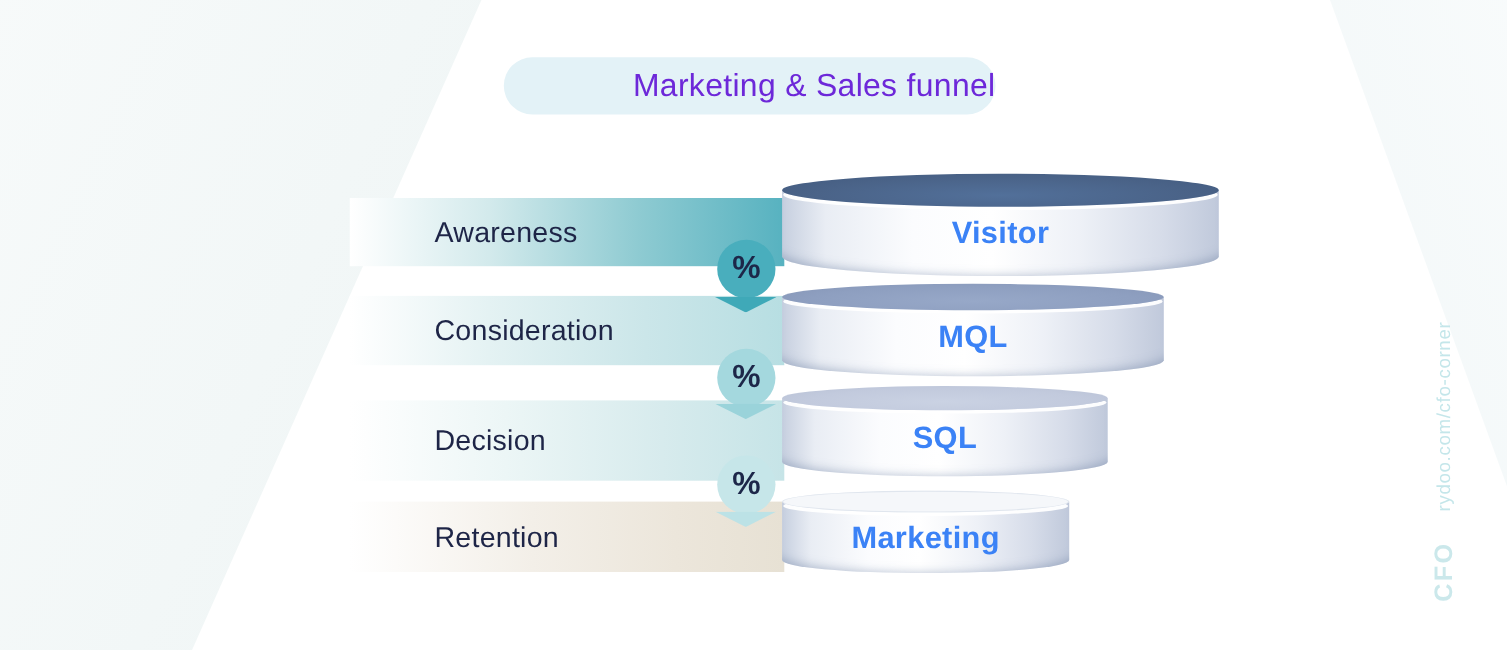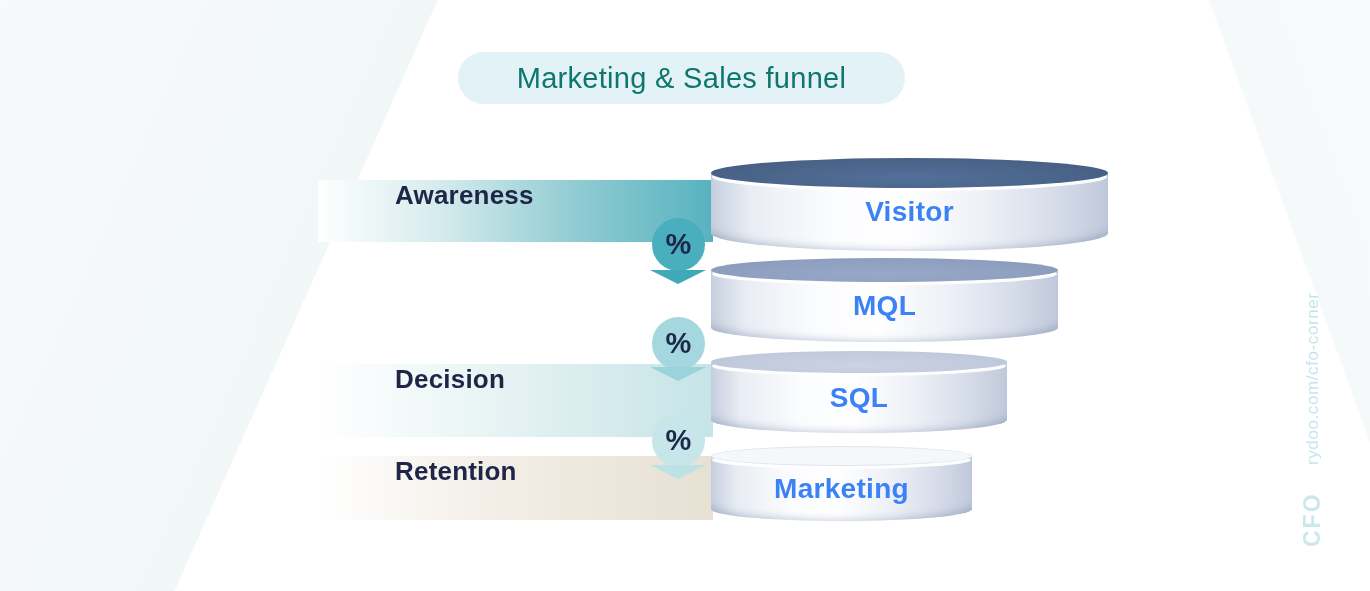--- a/index.html
+++ b/index.html
@@ -20,30 +20,30 @@
   .beam2 {
     width:420px; height:1200px; right:-230px; top:-80px;
     transform:rotate(-20deg); transform-origin:top left;
     background:linear-gradient(90deg, rgba(226,238,240,0.35), rgba(226,238,240,0.05));
   }
 
   
   .title-pill {
     position:absolute; left:458px; top:52px; width:447px; height:52px;
     border-radius:27px; background:#e3f2f7;
-    display:flex; align-items:center; justify-content:center;
-    color:#0f766e; font-size:29px; font-weight:500; letter-spacing:0.3px;
+    display:flex; align-items:center; justify-content:flex-end;
+    color:#6d28d9; font-size:29px; font-weight:500; letter-spacing:0.3px;
     z-index:5;
   }
 
   
   .bar {
     position:absolute; left:318px; width:395px;
-    display:flex; padding-left:77px; box-sizing:border-box;
-    color:#1e2547; font-size:26px; font-weight:700; letter-spacing:0.2px;
+    display:flex; align-items:center; padding-left:77px; box-sizing:border-box;
+    color:#1e2547; font-size:26px; font-weight:400; letter-spacing:0.2px;
     z-index:1;
   }
   .bar-0 { top:180px; height:62px;
     background:linear-gradient(90deg,#ffffff 0%,#d3eaec 32%,#8fcbd2 66%,#57b2c0 100%); }
   .bar-1 { top:269px; height:63px;
     background:linear-gradient(90deg,#ffffff 0%,#e4f2f3 32%,#cbe6e9 68%,#b7dee2 100%); }
   .bar-2 { top:364px; height:73px;
     background:linear-gradient(90deg,#ffffff 0%,#ecf6f6 36%,#d7ebed 72%,#c6e4e7 100%); }
   .bar-3 { top:456px; height:64px;
     background:linear-gradient(90deg,#ffffff 0%,#f3efe8 42%,#ece6db 75%,#e7e1d4 100%); }
@@ -116,20 +116,23 @@
   <div class="beam beam1"></div>
   <div class="beam beam2"></div>
 
   <div class="title-pill">
     <span>Marketing &amp; Sales funnel</span>
   </div>
 
   <div class="bar bar-0">
     <span>Awareness</span>
   </div>
+  <div class="bar bar-1">
+    <span>Consideration</span>
+  </div>
   <div class="bar bar-2">
     <span>Decision</span>
   </div>
   <div class="bar bar-3">
     <span>Retention</span>
   </div>
 
   <div class="cylinder cyl-0">
     <div class="cyl-body"></div>
     <div class="cyl-top"></div>

